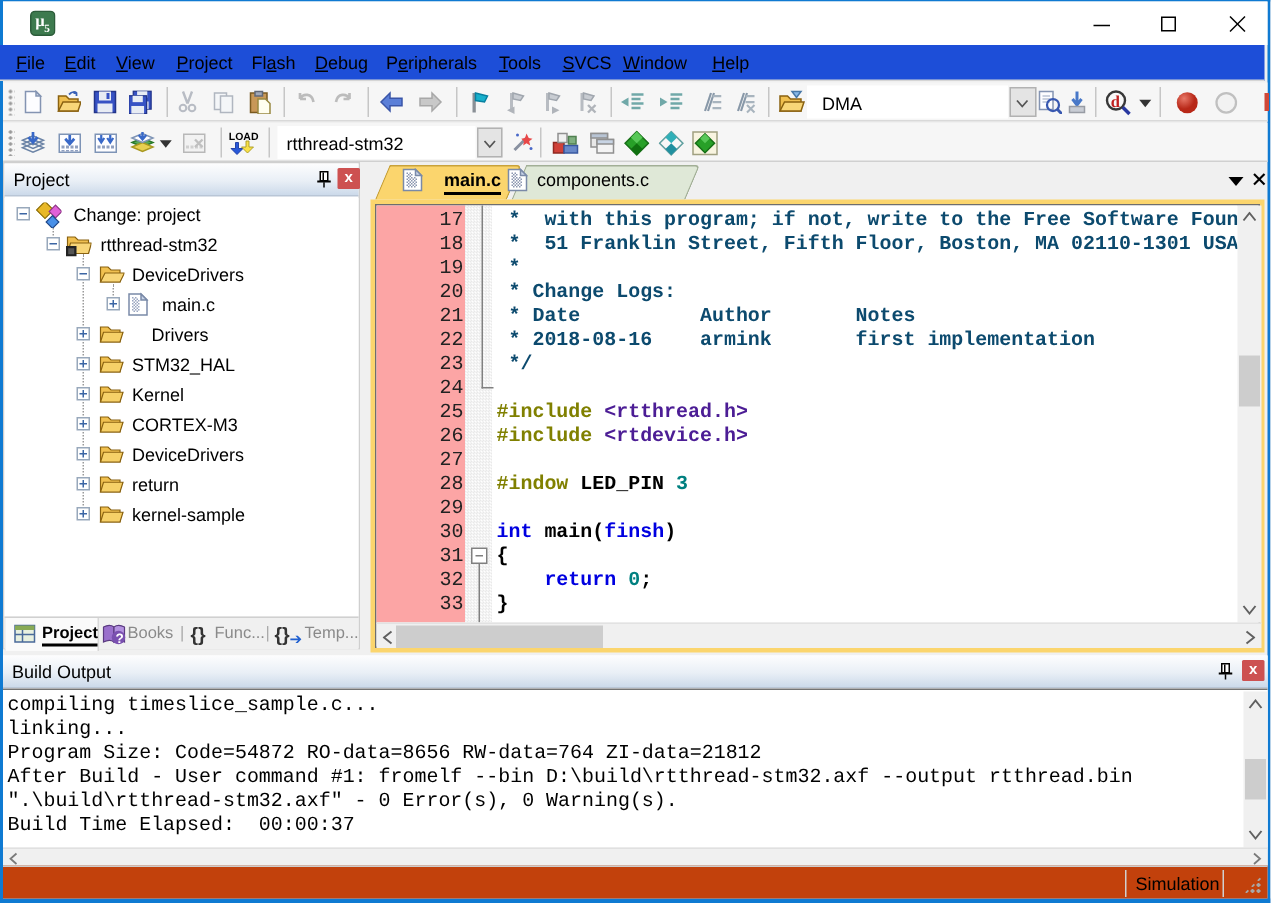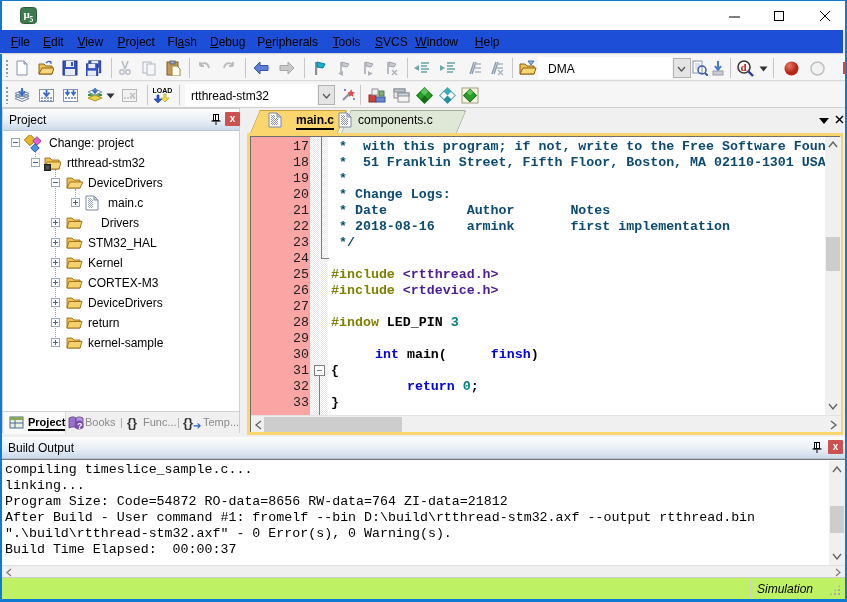--- a/index.html
+++ b/index.html
@@ -58,31 +58,31 @@
 #gutnums { position:absolute; right:1px; top:2px; text-align:right; white-space:pre;
   font-family:"Liberation Mono",monospace; font-size:13.3px; line-height:16px; color:#222; }
 #foldcol { position:absolute; left:59px; top:0; width:18px; height:278px;
   background:repeating-conic-gradient(#ffffff 0 25%, #e9e9e9 0 50%) 0 0/2px 2px; }
 #codearea { position:absolute; left:77px; top:0; width:497px; height:278px; background:#fff; overflow:hidden; }
 #code { position:absolute; left:3px; top:2px; font-family:"Liberation Mono",monospace;
   font-size:13.3px; line-height:16px; white-space:pre; font-weight:bold; }
 .cg { color:#0c4a6e; } 
 .cd { color:#808000; } 
 .cm { color:#4c1d95;margin-top:39px; } 
-.ck { color:#0000e0;margin-left:44px; } 
+.ck { color:#0000e0; } 
 .cn { color:#008080; } 
 
 .sb { position:absolute; background:#f0f0f0; }
 .sbthumb { position:absolute; background:#cdcdcd; }
 
 #build { left:2px; top:437px; width:843px; height:140px; background:#fff; }
 #bcontent { position:absolute; left:0; top:22px; width:843px; height:106px; background:#fff; border-top:1px solid #747474; overflow:hidden;
   font-family:"Liberation Mono",monospace; font-size:13.3px; line-height:16px; white-space:pre; }
 
-#status { left:2px; top:577px; width:843px; height:22px; background:#bef264; border-top:1px solid #cccccc;font-style:italic; }
+#status { left:2px; top:577px; width:843px; height:22px; background:#c2410c; border-top:1px solid #cccccc; }
 </style>
 </head>
 <body>
 <div class="abs" id="bT"></div>
 <div class="abs" id="bL"></div>
 <div class="abs" id="bR"></div>
 <div class="abs" id="bB"></div>
 
 <div class="abs" id="title">
   <svg class="abs" style="left:18px;top:6px" width="17" height="17" viewBox="0 0 17 17">

